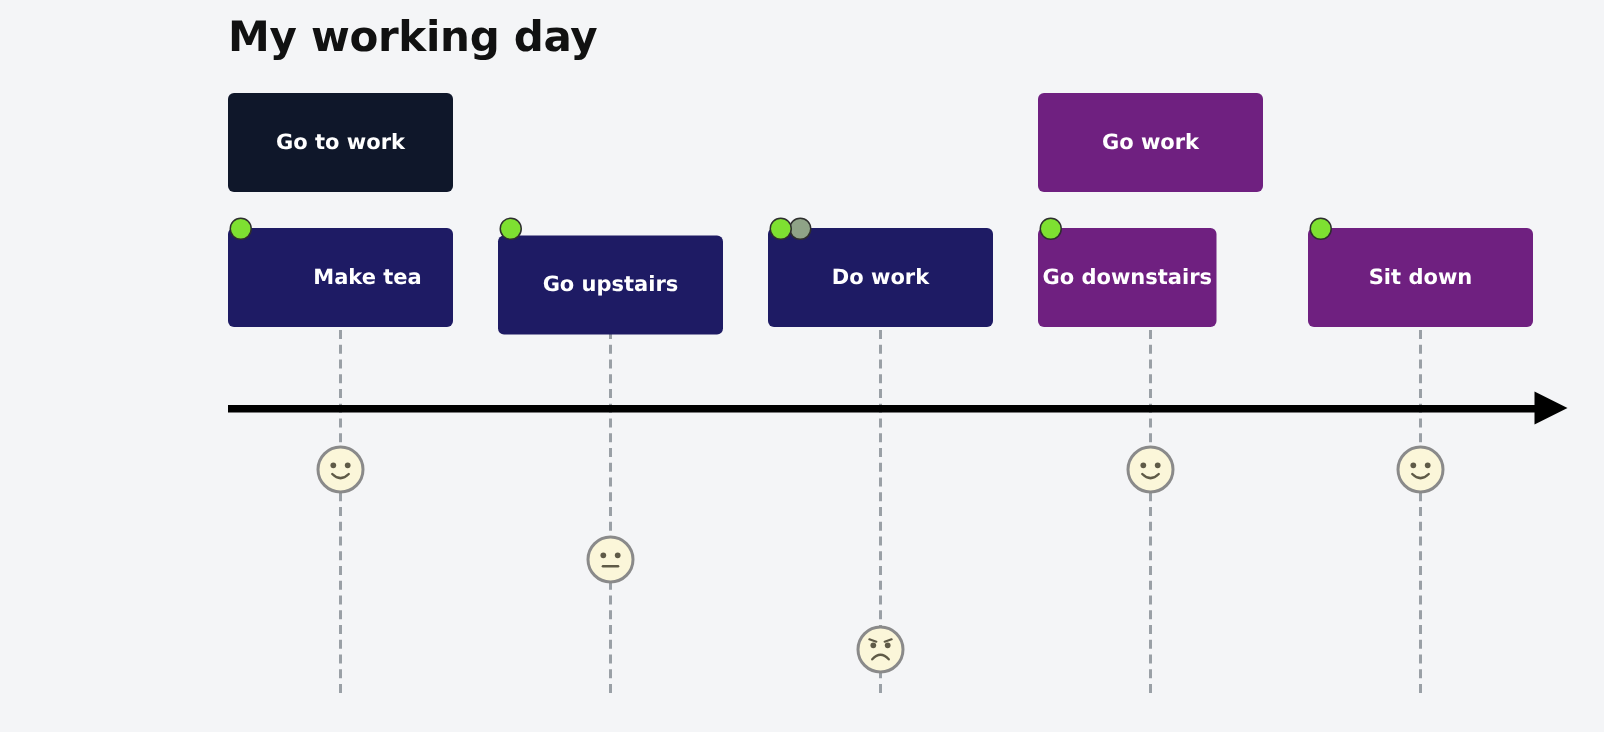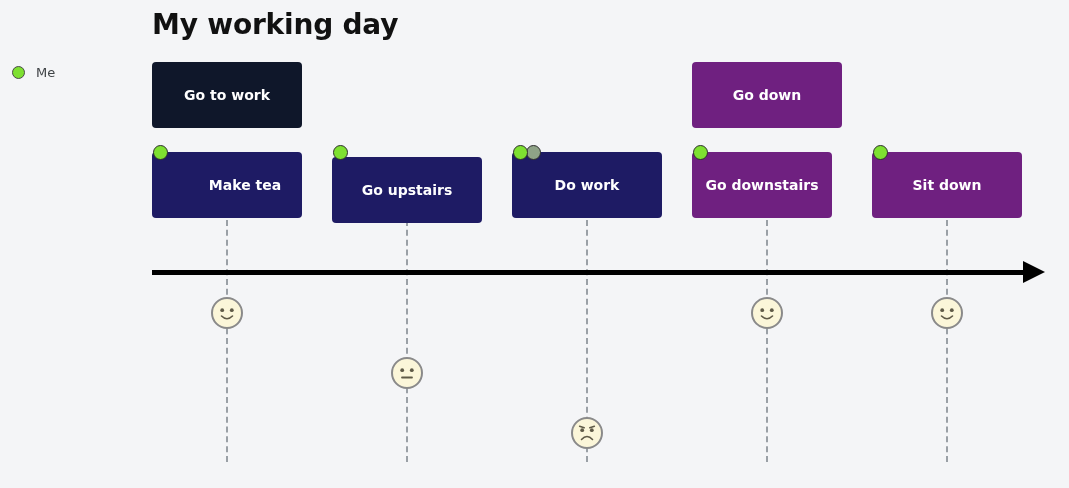--- a/index.html
+++ b/index.html
@@ -120,60 +120,56 @@
   .face svg { display: block; }
 </style>
 </head>
 <body>
 
 <div id="canvas">
 
   <div class="page-title">My working day</div>
 
   <div class="legend" id="legend-host">
-      <div class="legend-row">
-        <span class="legend-swatch" style="background: rgb(126, 224, 49);"></span>
-        <span class="legend-label">Me</span>
-      </div>
     </div>
 
   <div id="guides-host">
       <div class="guide" style="left: 226px; top: 220px; height: 242px;"></div>
       <div class="guide" style="left: 406px; top: 220px; height: 242px;"></div>
       <div class="guide" style="left: 586px; top: 220px; height: 242px;"></div>
       <div class="guide" style="left: 766px; top: 220px; height: 242px;"></div>
       <div class="guide" style="left: 946px; top: 220px; height: 242px;"></div>
     </div>
 
   <div id="axis-host">
       <div class="axis-line" style="left: 152px; top: 270px; width: 873px; background: rgb(0, 0, 0);"></div>
       <div class="axis-head" style="left: 1023px; top: 261px; border-left-color: rgb(0, 0, 0);"></div>
     </div>
 
   <div id="events-host">
       <div class="event-box" style="left: 152px; top: 62px; width: 150px; height: 66px; background: #0f172a;">
         <span class="event-label">Go to work</span>
       </div>
       <div class="event-box" style="left: 692px; top: 62px; width: 150px; height: 66px; background: rgb(111, 32, 128);">
-        <span class="event-label">Go down</span>
+        <span class="event-label">Go work</span>
       </div>
       <div class="event-box" style="left: 152px; top: 152px; width: 150px; height: 66px; background: rgb(30, 27, 100); padding-left: 36px;">
         <span class="event-label">Make tea</span>
       </div>
       <div class="marker" style="left: 153px; top: 145px; background: rgb(126, 224, 49); z-index: 7;"></div>
       <div class="event-box" style="left: 332px; top: 157px; width: 150px; height: 66px; background: rgb(30, 27, 100);">
         <span class="event-label">Go upstairs</span>
       </div>
       <div class="marker" style="left: 333px; top: 145px; background: rgb(126, 224, 49); z-index: 7;"></div>
       <div class="event-box" style="left: 512px; top: 152px; width: 150px; height: 66px; background: rgb(30, 27, 100); align-items: center;">
         <span class="event-label">Do work</span>
       </div>
       <div class="marker" style="left: 513px; top: 145px; background: rgb(126, 224, 49); z-index: 7;"></div>
       <div class="marker" style="left: 526px; top: 145px; background: rgb(143, 163, 135); z-index: 6;"></div>
-      <div class="event-box" style="left: 692px; top: 152px; width: 140px; height: 66px; background: rgb(111, 32, 128);">
+      <div class="event-box" style="left: 692px; top: 152px; width: 119px; height: 66px; background: rgb(111, 32, 128);">
         <span class="event-label">Go downstairs</span>
       </div>
       <div class="marker" style="left: 693px; top: 145px; background: rgb(126, 224, 49); z-index: 7;"></div>
       <div class="event-box" style="left: 872px; top: 152px; width: 150px; height: 66px; background: rgb(111, 32, 128);">
         <span class="event-label">Sit down</span>
       </div>
       <div class="marker" style="left: 873px; top: 145px; background: rgb(126, 224, 49); z-index: 7;"></div>
     </div>
 
   <div id="moods-host">

